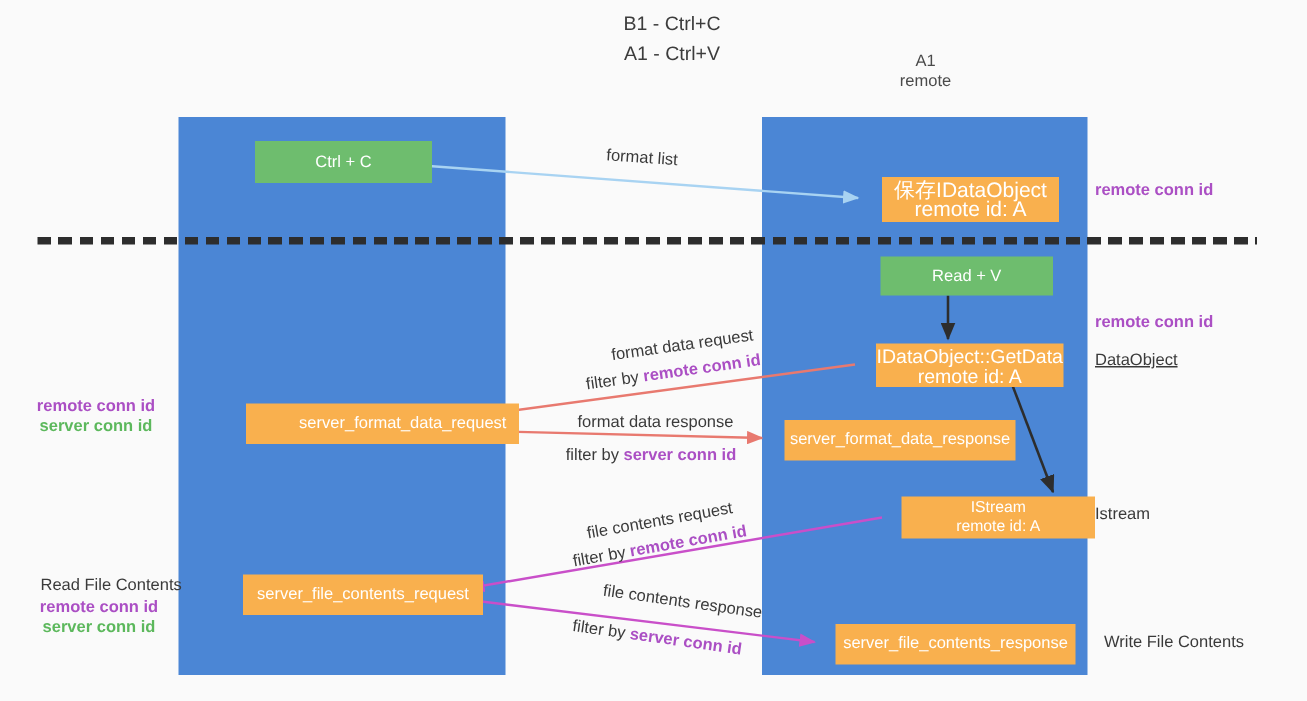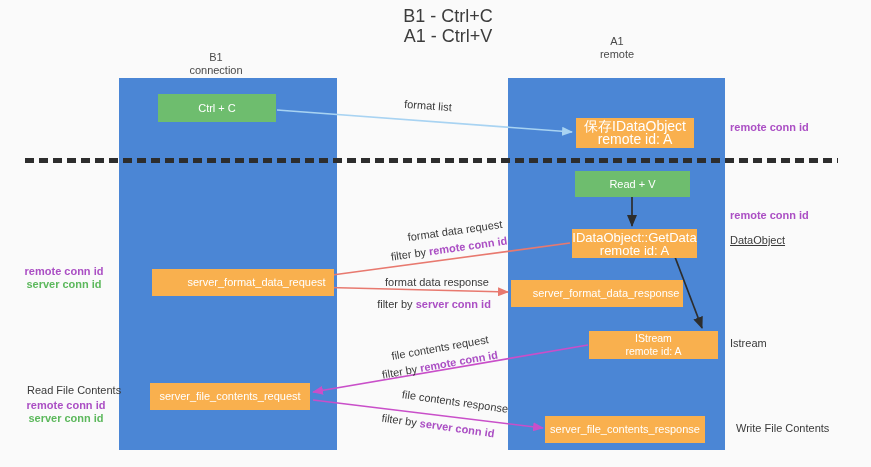--- a/index.html
+++ b/index.html
@@ -1,28 +1,28 @@
 <!DOCTYPE html>
 <html style="--lifeline-blue: #4b86d5; --action-green: #6ebd6e; --message-orange: #f9b04e; --arrow-light-blue: #a8d3f2; --arrow-red: #e8796f; --arrow-magenta: #c94fc9; --arrow-black: #2d2d2d; --text-purple: #ab4fc4; --text-green: #5cb85c;"><head>
 <meta charset="utf-8">
 <style>
   html,body{margin:0;padding:0;background:#fafafa;}
   #canvas{
     position:relative;width:871px;height:467px;background:#fafafa;
     font-family:"Liberation Sans",sans-serif;overflow:hidden;
   }
   .title{position:absolute;left:348px;top:6px;width:200px;text-align:center;
-    font-size:18px;line-height:20px;color:#3c3c3c;}
+    font-size:13px;line-height:20px;color:#3c3c3c;}
   .col-header{position:absolute;text-align:center;font-size:11px;line-height:13px;color:#4a4a4a;}
   .lifeline{position:absolute;background:var(--lifeline-blue);z-index:1;}
   .dashline{position:absolute;left:25px;top:158px;width:813px;height:5px;z-index:2;
     background:repeating-linear-gradient(90deg,var(--arrow-black) 0 9px,transparent 9px 14px);}
   svg.arrows{position:absolute;left:0;top:0;z-index:2;pointer-events:none;}
   .box{position:absolute;z-index:3;display:flex;flex-direction:column;justify-content:center;
-    align-items:center;color:#fff;text-align:right;font-size:11px;line-height:13px;}
+    align-items:center;color:#fff;text-align:right;font-size:11px;line-height:13px;margin-left:12px;}
   .box.green{background:var(--action-green);}
   .box.orange{background:var(--message-orange);}
   .lbl{position:absolute;z-index:3;font-size:11px;line-height:13px;color:#3a3a3a;white-space:nowrap;}
   .lbl.centered{transform:translate(-50%,-50%);}
   .hl-purple{color:var(--text-purple);font-weight:bold;}
   .hl-green{color:var(--text-green);font-weight:bold;}
   .side-stack{text-align:center;}
   .mk-blue{fill:var(--arrow-light-blue);}
   .mk-black{fill:var(--arrow-black);}
   .mk-red{fill:var(--arrow-red);}
@@ -35,24 +35,20 @@
 </head>
 <body>
 
 <div id="canvas">
 
   <div class="title">
     <div>B1 - Ctrl+C</div>
     <div>A1 - Ctrl+V</div>
   </div>
 
-  <div class="col-header" style="left:166px;top:51px;width:100px;">
-    <div>B1</div>
-    <div>connection</div>
-  </div>
   <div class="col-header" style="left:567px;top:35px;width:100px;">
     <div>A1</div>
     <div>remote</div>
   </div>
 
   <div class="lifeline" style="left:119px;top:78px;width:218px;height:372px;"></div>
   <div class="lifeline" style="left:508px;top:78px;width:217px;height:372px;"></div>
 
   <div class="dashline"></div>
 
@@ -95,21 +91,21 @@
 
   <div class="box orange" style="left:572px;top:229px;width:125px;height:29px;font-size:13px;">
     <div>IDataObject::GetData</div>
     <div>remote id: A</div>
   </div>
 
   <div class="box orange" style="left:152px;top:269px;width:155px;height:27px;padding-left:27px;">
     <div>server_format_data_request</div>
   </div>
 
-  <div class="box orange" style="left:511px;top:280px;width:154px;height:27px;padding-left:18px;">
+  <div class="box orange" style="left:511px;top:280px;width:154px;height:27px;">
     <div>server_format_data_response</div>
   </div>
 
   <div class="box orange" style="left:589px;top:331px;width:129px;height:28px;font-size:10.5px;">
     <div>IStream</div>
     <div>remote id: A</div>
   </div>
 
   <div class="box orange" style="left:545px;top:416px;width:160px;height:27px;">
     <div>server_file_contents_response</div>

